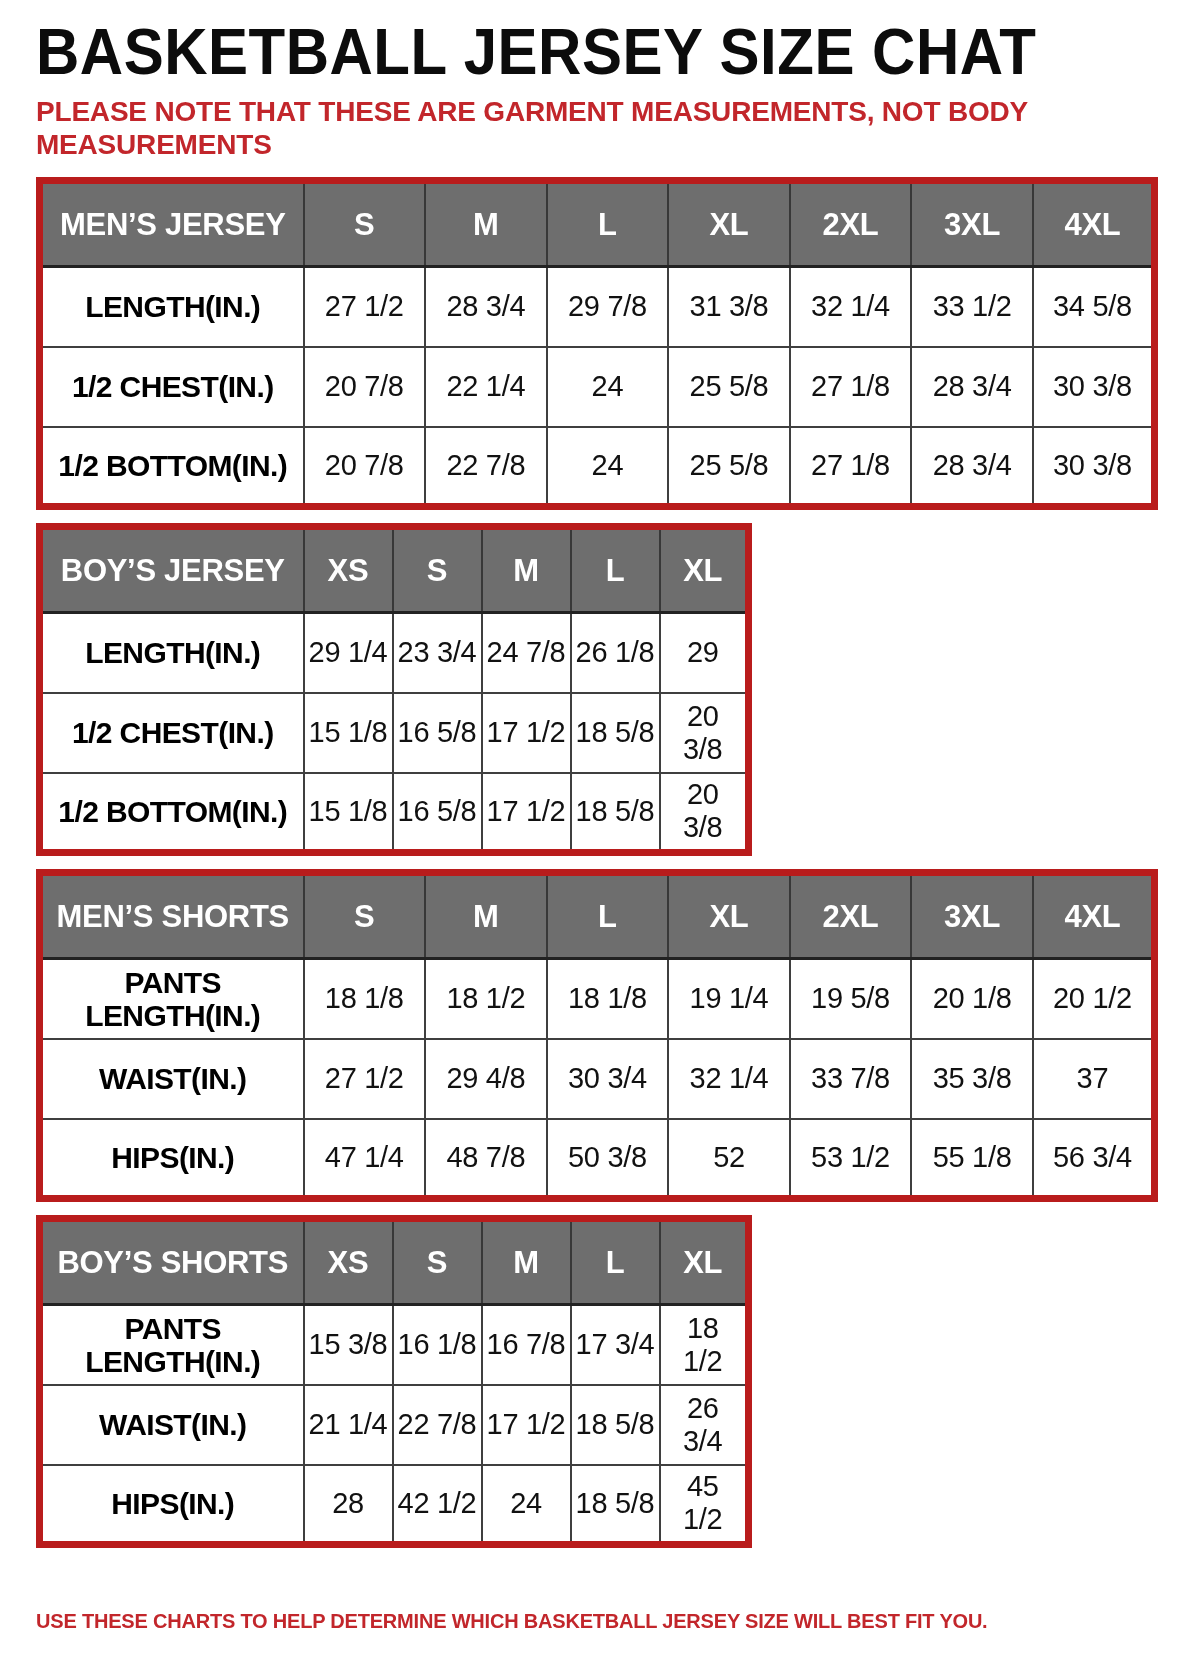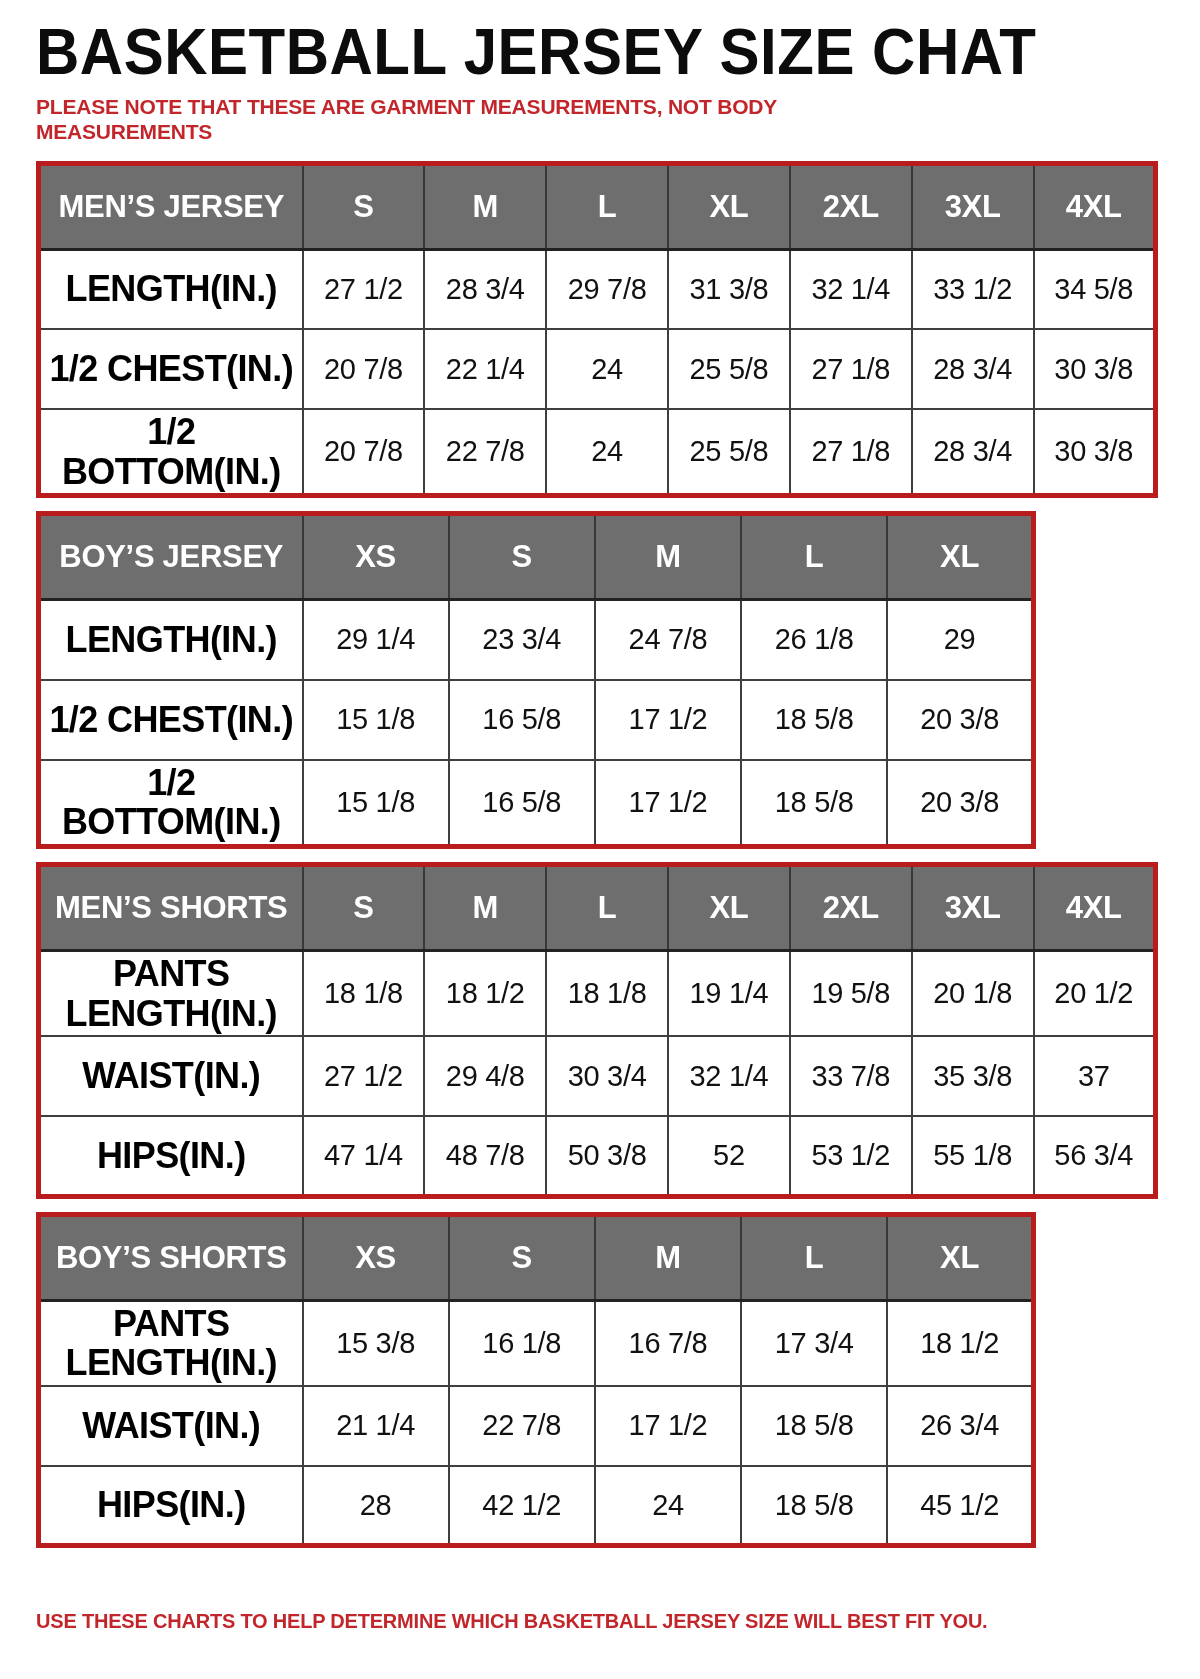--- a/index.html
+++ b/index.html
@@ -18,35 +18,35 @@
     color: #0c0c0c;
     letter-spacing: 0.5px;
     margin: 8px 0 12px 0;
     line-height: 1.05;
     transform: scaleY(1.08);
     transform-origin: left center;
     white-space: nowrap;
   }
   .note {
     color: #c2262b;
-    font-size: 21px;
+    font-size: 28px;
     font-weight: 700;
     line-height: 1.18;
     white-space: pre-line;
     letter-spacing: -0.2px;
     margin-bottom: 16px;
   }
   table.size-table {
     border-collapse: collapse;
     table-layout: fixed;
     margin-top: 13px;
-    border: 5px solid #b91c1c;
+    border: 7px solid #b91c1c;
   }
   table.size-table.wide { width: 1122px; }
-  table.size-table.narrow { width: 1000px; }
+  table.size-table.narrow { width: 716px; }
   col.label-col { width: 264px; }
   .size-table th, .size-table td {
     border: 2px solid #3f3f3f;
     text-align: center;
     vertical-align: middle;
     padding: 2px 4px;
     overflow: hidden;
   }
   .size-table thead th {
     background: #6e6e6e;
@@ -60,21 +60,21 @@
   }
   .size-table tbody td {
     height: 80px;
     font-size: 29px;
     color: #111111;
     font-weight: 400;
     letter-spacing: -0.3px;
   }
   .size-table tbody td.row-label {
     font-weight: 700;
-    font-size: 36px;
+    font-size: 30px;
     color: #000000;
     letter-spacing: -0.6px;
     line-height: 1.1;
   }
   .footer-note {
     color: #c2262b;
     font-size: 20px;
     font-weight: 700;
     letter-spacing: -0.2px;
     margin-top: 62px;

